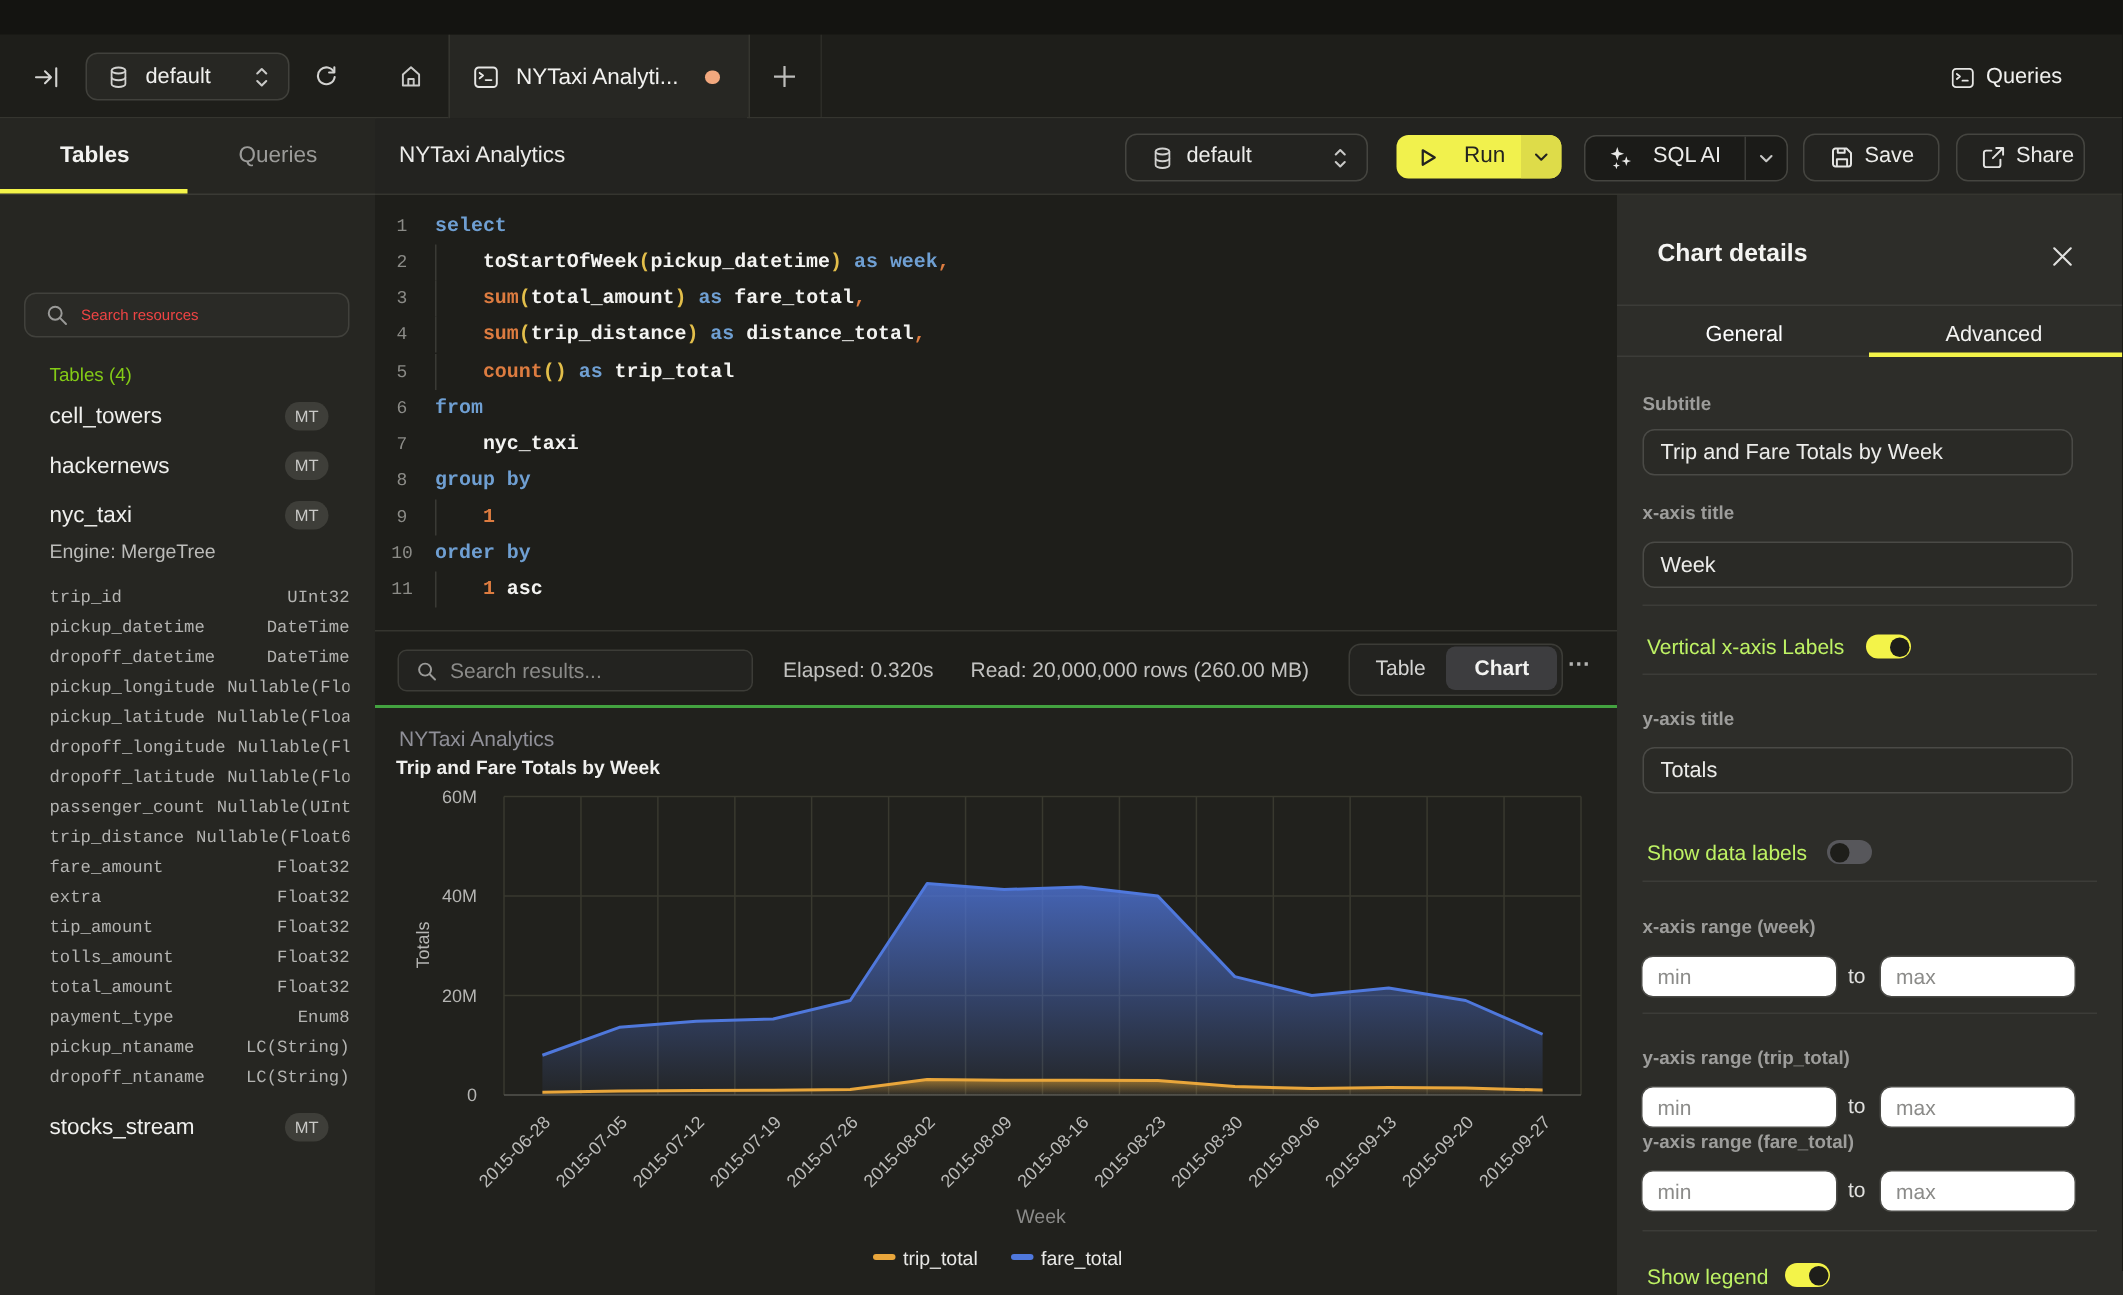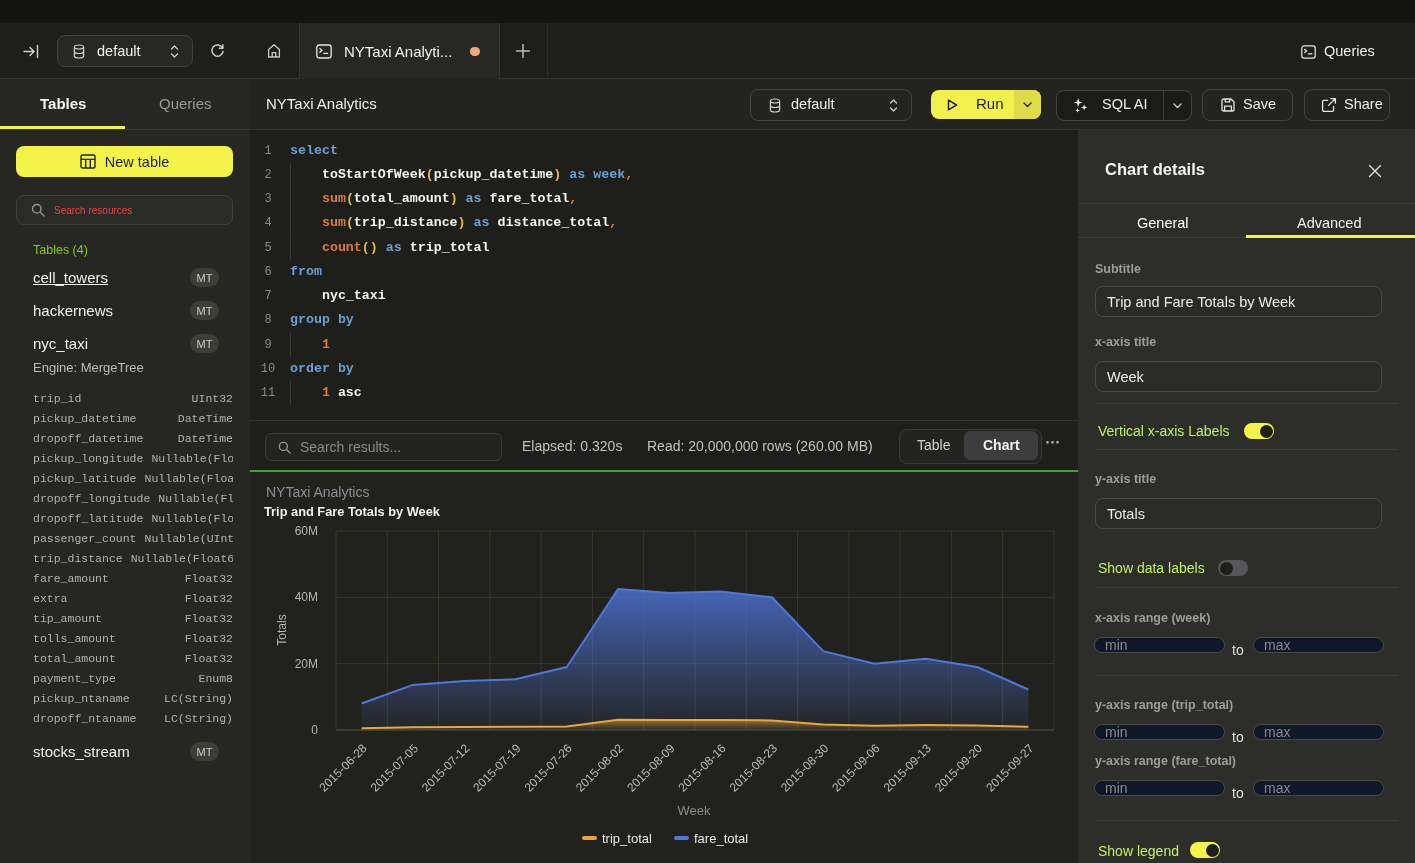--- a/index.html
+++ b/index.html
@@ -40,22 +40,22 @@
 
 #resbar{left:250px;top:397px;width:1165px;height:50px;background:#1e1e1a;border-top:1px solid #35352f;}
 #greenline{left:250px;top:447px;width:828px;height:2px;background:#43a240;}
 
 #chart{left:250px;top:449px;width:828px;height:414px;background:#21211d;}
 
 #panel{left:1078px;top:107px;width:337px;height:756px;background:#2d2d29;}
 .plbl{position:absolute;left:17px;font-size:12.5px;font-weight:bold;color:#9d9d9b;}
 .pinp{position:absolute;box-sizing:border-box;left:17px;width:287px;height:31px;border:1px solid #4a4a46;border-radius:8px;
   background:#2a2a26;color:#ececea;font-size:14.5px;display:flex;align-items:center;padding-left:11px;}
-.minp{position:absolute;box-sizing:border-box;width:131px;height:16px;border:1px solid #4a4a46;border-radius:8px;
-  background:#0f172a;color:#8b8b89;font-size:14px;display:flex;align-items:center;padding-left:10px;}
+.minp{position:absolute;box-sizing:border-box;width:131px;height:28px;border:1px solid #4a4a46;border-radius:8px;
+  background:#ffffff;color:#8b8b89;font-size:14px;display:flex;align-items:center;padding-left:10px;}
 .pdiv{position:absolute;left:17px;width:303px;height:1px;background:#3c3c38;}
 .ptxt{position:absolute;left:20px;font-size:14px;color:#bef264;}
 .tgl{position:absolute;width:30px;height:16px;border-radius:9px;}
 .tgl .knob{position:absolute;top:1.5px;width:13px;height:13px;border-radius:50%;background:#1e1e1a;}
 svg{display:block;}
 </style>
 </head>
 <body>
 <div id="app">
 <div id="topbar" class="abs">
@@ -110,37 +110,30 @@
   <div class="bline"></div>
       <div class="bline2"></div>
 </div>
 <div id="sidebar" class="abs">
   <div id="sbtabs">
     <span class="abs" style="left:40px;top:16px;font-size:15px;font-weight:bold;color:#f2f2f0;">Tables</span>
     <span class="abs" style="left:159px;top:16px;font-size:15px;color:#9b9b99;">Queries</span>
     <div class="yund"></div>
   </div>
 
-  <div class="abs" style="left:16px;top:67px;width:217px;height:31px;background:#f3f349;border-radius:8px;display:flex;align-items:center;justify-content:center;">
-    <svg width="16" height="15" viewBox="0 0 16 15" fill="none" stroke="#23231f" stroke-width="1.4" stroke-linejoin="round">
-      <rect x="1" y="1" width="14" height="13" rx="1.8"></rect>
-      <path d="M1 5.4 H15 M5.7 5.4 V14 M10.3 5.4 V14"></path>
-    </svg>
-    <span style="margin-left:9px;font-size:14.5px;font-weight:500;color:#23231f;">New table</span>
-  </div>
 
   <div class="abs" style="left:16px;top:116px;width:215px;height:28px;border:1px solid #41413c;border-radius:8px;background:#2a2a26;display:flex;align-items:center;">
     <svg style="margin-left:14px" width="14" height="14" viewBox="0 0 14 14" fill="none" stroke="#9a9a98" stroke-width="1.3">
       <circle cx="5.8" cy="5.8" r="4.3"></circle>
           <path d="M9.1 9.1 L13 13" stroke-linecap="round"></path>
     </svg>
     <span style="margin-left:9px;font-size:10px;color:#ef4444;">Search resources</span>
   </div>
   <span class="abs" style="left:33px;top:164px;font-size:12.5px;font-weight:normal;color:#84cc16;">Tables (4)</span>
-  <span class="tname" style="top:190px;text-decoration:underline;">cell_towers</span>
+  <span class="tname" style="top:190px;">cell_towers</span>
       <div class="mt" style="left:190px;top:189px;">MT</div>
   <span class="tname" style="top:223px;">hackernews</span>
       <div class="mt" style="left:190px;top:222px;">MT</div>
   <span class="tname" style="top:256px;">nyc_taxi</span>
       <div class="mt" style="left:190px;top:255px;">MT</div>
   <span class="abs" style="left:33px;top:281px;font-size:13px;color:#bcbcba;">Engine: MergeTree</span>
   <div class="trow" style="top:309px;">
         <span>trip_id</span>
         <span>UInt32</span>
       </div>

